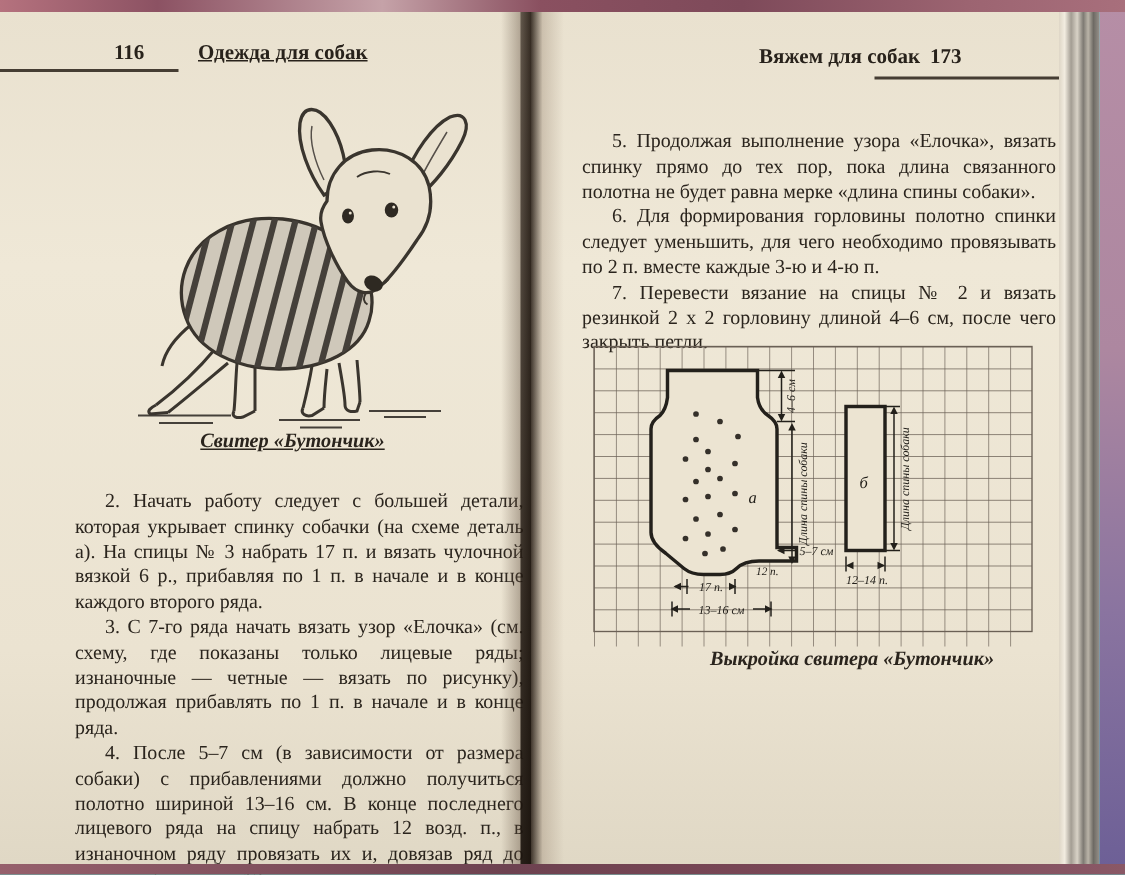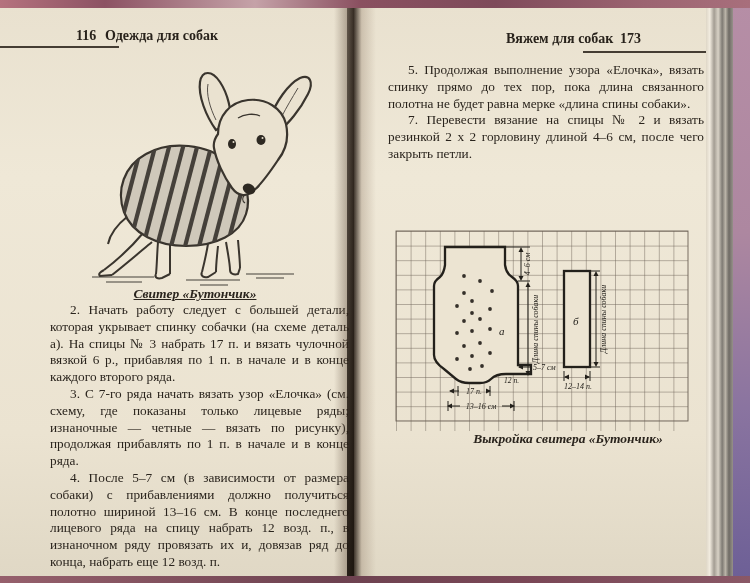--- a/index.html
+++ b/index.html
@@ -17,37 +17,37 @@
   .spread{position:absolute;left:0;top:6px;width:706px;height:570px;
      background:linear-gradient(180deg,#e9e1cf 0%,#efe8d7 30%,#ebe3d1 75%,#e0d8c5 100%);}
   .gutter{position:absolute;left:334px;top:6px;width:42px;height:570px;
      background:linear-gradient(90deg,rgba(120,100,80,0) 0%,rgba(96,78,62,0.40) 30%,rgba(38,28,20,0.85) 48%,rgba(150,130,110,0.35) 66%,rgba(235,227,209,0) 100%);}
   .gutter-core{position:absolute;left:347px;top:6px;width:7px;height:570px;
      background:linear-gradient(180deg,rgba(40,30,22,.55),rgba(25,18,12,.9));}
   
   .hdr{position:absolute;font-weight:bold;font-size:14px;white-space:nowrap;}
   .rule{position:absolute;height:2px;background:#453d33;}
   
-  .para-col{position:absolute;text-align:justify;}
+  .para-col{position:absolute;text-align:justify;margin-top:24px;}
   .para-col p{margin:0;text-indent:20px;font-size:13.3px;line-height:16.8px;color:#2a241d;}
   .caption{position:absolute;text-align:center;font-style:italic;font-weight:bold;font-size:13.5px;color:#2a241d;}
   
   .dim{font:italic 8px "Liberation Serif",serif;fill:#23201b;}
   .dim-small{font:italic 7.5px "Liberation Serif",serif;fill:#23201b;}
   .part-label{font:italic 11px "Liberation Serif",serif;fill:#23201b;}
 </style>
 </head>
 <body>
 
 <div class="frame">
 
   <div class="spread"></div>
 
   <span class="hdr" style="left:76px;top:28px;">116</span>
-  <span class="hdr" style="left:105px;top:28px;">Одежда для собак</span>
+  <span class="hdr" style="left:132px;top:28px;text-decoration:underline;">Одежда для собак</span>
   <div class="rule" style="left:0;top:46px;width:119px;"></div>
 
   <svg style="position:absolute;left:58px;top:58px;" width="285" height="230" viewBox="0 0 285 230">
     <g stroke="#45403a" stroke-width="1.2">
       <path d="M34,219 H96 M48,224 H84 M128,222 H182 M142,227 H170 M188,216 H236 M198,220 H226" fill="none"></path>
     </g>
     <g fill="none" stroke="#3a352e" stroke-width="2">
       <path d="M86,174 C76,186 62,200 46,212"></path>
       <path d="M94,184 C82,194 68,206 54,217"></path>
       <path d="M46,212 C42,214 40,216 42,218 L54,217"></path>
@@ -107,20 +107,21 @@
     <p>3. С 7-го ряда начать вязать узор «Елочка» (см. схему, где показаны только лицевые ряды; изнаночные — четные — вязать по рисунку), продолжая прибавлять по 1 п. в начале и в конце ряда.</p>
     <p>4. После 5–7 см (в зависимости от размера собаки) с прибавлениями должно получиться полотно шириной 13–16 см. В конце последнего лицевого ряда на спицу набрать 12 возд. п., в изнаночном ряду провязать их и, довязав ряд до конца, набрать еще 12 возд. п.</p>
   </div>
 
   <span class="hdr" style="left:506px;top:31px;">Вяжем для собак</span>
   <span class="hdr" style="left:620px;top:31px;">173</span>
   <div class="rule" style="left:583px;top:51px;width:123px;"></div>
 
   <div class="para-col" style="left:388px;top:62px;width:316px;">
     <p>5. Продолжая выполнение узора «Елочка», вязать спинку прямо до тех пор, пока длина связанного полотна не будет равна мерке «длина спины собаки».</p>
+    <p>6. Для формирования горловины полотно спинки следует уменьшить, для чего необходимо провязывать по 2 п. вместе каждые 3-ю и 4-ю п.</p>
     <p>7. Перевести вязание на спицы № 2 и вязать резинкой 2 х 2 горловину длиной 4–6 см, после чего закрыть петли.</p>
   </div>
 
   <svg style="position:absolute;left:390px;top:229px;" width="305" height="204" viewBox="0 0 305 204">
     <defs>
       <pattern id="gr" width="14.6" height="14.6" patternUnits="userSpaceOnUse" x="6" y="2">
         <path d="M14.6,0 H0 V14.6" fill="none" stroke="#6a6055" stroke-width="0.9"></path>
       </pattern>
       <pattern id="vt" width="14.6" height="10" patternUnits="userSpaceOnUse" x="6" y="192">
         <path d="M0,0 V10" fill="none" stroke="#6a6055" stroke-width="0.9"></path>

